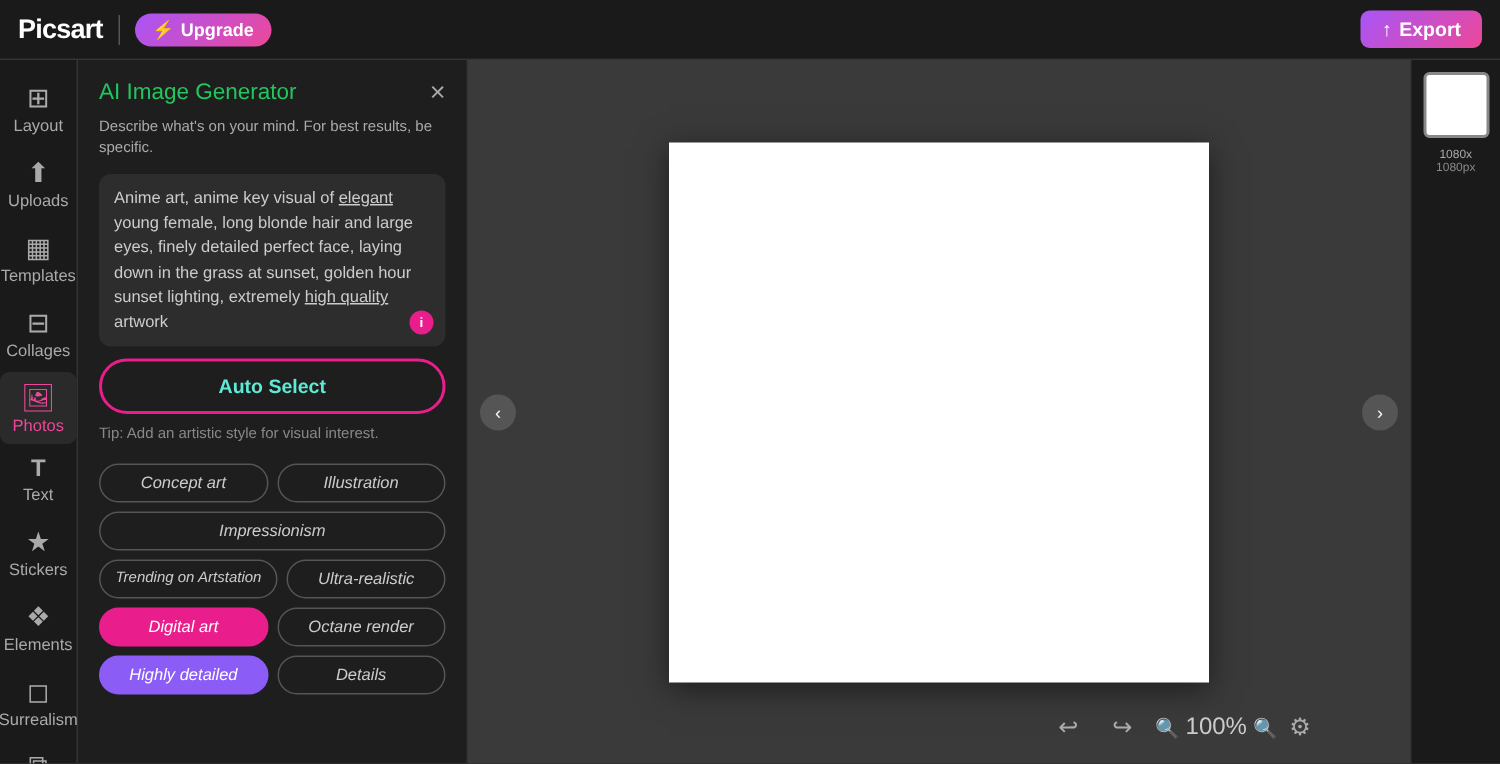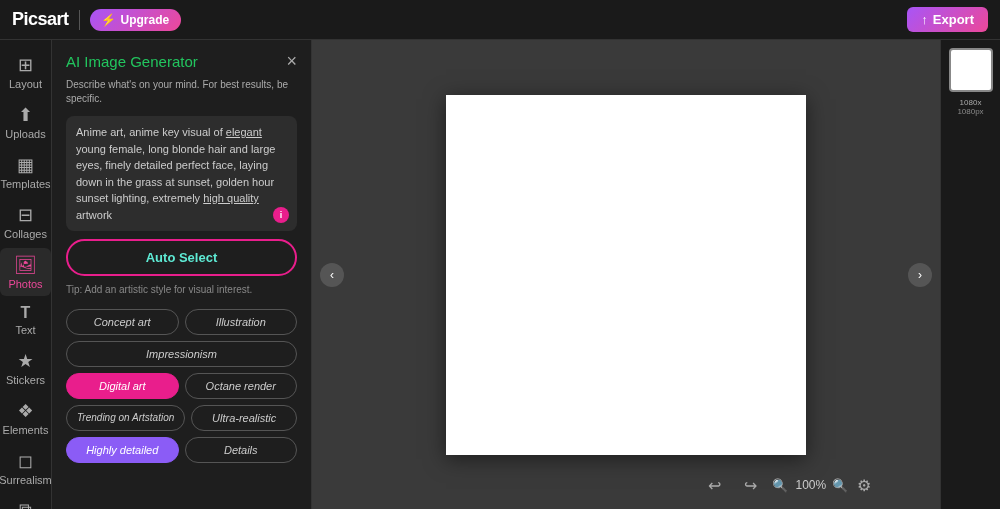--- a/index.html
+++ b/index.html
@@ -61,21 +61,21 @@
     .right-panel { width: 60px; background: #1a1a1a; border-left: 1px solid #333; display: flex; flex-direction: column; align-items: center; padding: 8px 4px; flex-shrink: 0; }
     .canvas-thumb { width: 44px; height: 44px; background: #fff; border: 2px solid #888; border-radius: 4px; margin-bottom: 6px; cursor: pointer; }
     .canvas-size-label { font-size: 8px; color: #aaa; text-align: center; }
     .canvas-dims { font-size: 8px; color: #888; }
 
     
     .bottom-toolbar { position: absolute; bottom: 10px; left: 50%; transform: translateX(calc(-50% + 160px)); display: flex; align-items: center; gap: 8px; }
     .toolbar-btn { background: none; border: none; color: #aaa; font-size: 16px; cursor: pointer; width: 28px; height: 28px; display: flex; align-items: center; justify-content: center; border-radius: 4px; }
     .zoom-display { display: flex; align-items: center; gap: 4px; }
     .zoom-icon { color: #aaa; font-size: 14px; cursor: pointer; }
-    .zoom-value { font-size: 12px; color: #ccc; min-width: 36px; text-align: center; }
+    .zoom-value { font-size: 16px; color: #ccc; min-width: 36px; text-align: center; }
     .settings-icon { color: #aaa; font-size: 16px; cursor: pointer; }
   </style>
 </head>
 <body>
 
 <div style="display:flex; flex-direction:column; height:509px; width:1000px; overflow:hidden; position:relative;">
 
   <div class="topbar">
     <div class="topbar-left">
       <span class="picsart-logo">Picsart</span>
@@ -154,26 +154,26 @@
       <div class="style-tags-area">
 
         <div class="tag-row">
           <span class="tag">Concept art</span>
           <span class="tag">Illustration</span>
         </div>
         <div class="tag-row">
           <span class="tag">Impressionism</span>
         </div>
         <div class="tag-row">
+          <span class="tag" style="font-size:10px;">Trending on Artstation</span>
+          <span class="tag">Ultra-realistic</span>
+        </div>
+        <div class="tag-row">
           <span class="tag active-pink">Digital art</span>
           <span class="tag">Octane render</span>
-        </div>
-        <div class="tag-row">
-          <span class="tag" style="font-size:10px;">Trending on Artstation</span>
-          <span class="tag">Ultra-realistic</span>
         </div>
         <div class="tag-row">
           <span class="tag active-purple">Highly detailed</span>
           <span class="tag">Details</span>
         </div>
 
       </div>
     </div>
 
     <div class="canvas-area">

